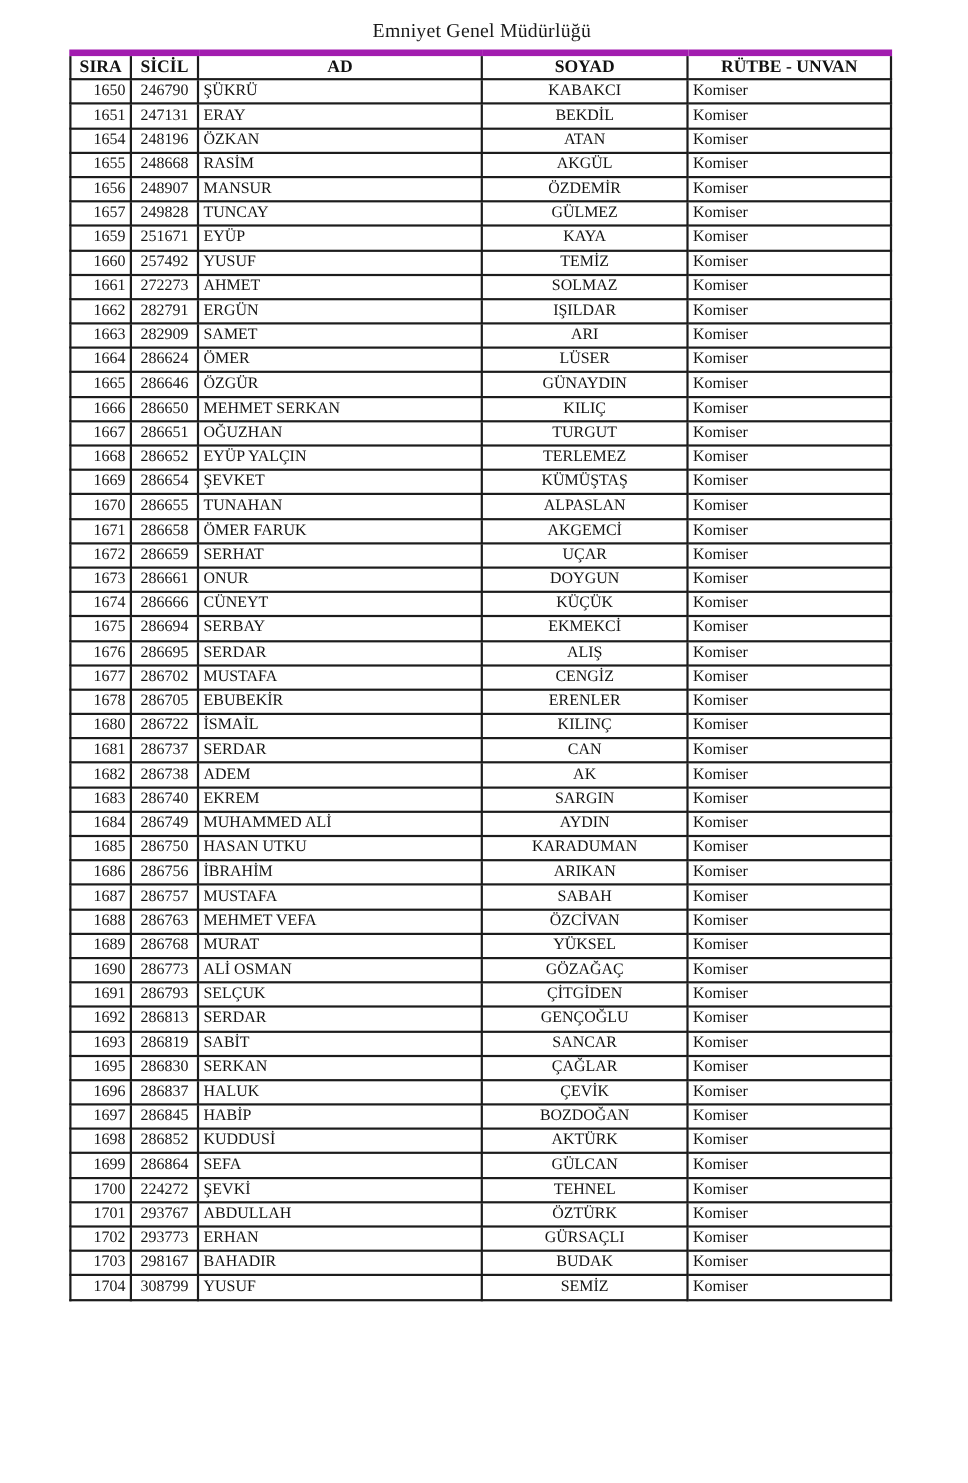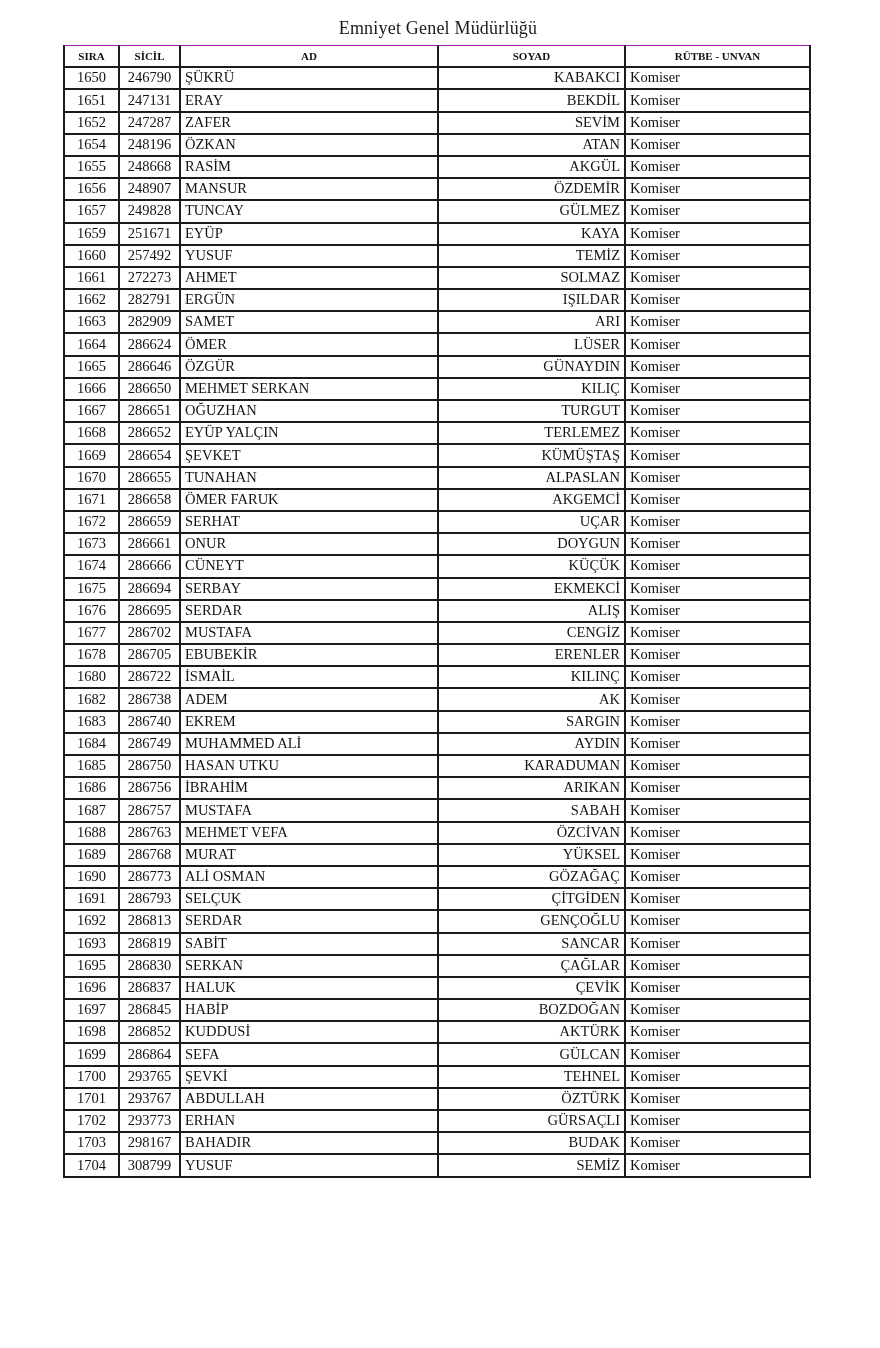--- a/index.html
+++ b/index.html
@@ -39,28 +39,28 @@
     border: 2px solid #1c1c1c;
     height: 20.2px;
     padding: 0 4px;
     font-size: 14.5px;
     line-height: 1.1;
     white-space: nowrap;
     overflow: hidden;
     color: #121212;
   }
   table.roster th {
-    font-size: 11px;
+    font-size: 16px;
     font-weight: bold;
-    border-top: 1px solid #a21caf;
-  }
-  td.c0 { text-align: center; }
+    border-top: 6px solid #a21caf;
+  }
+  td.c0 { text-align: right; }
   td.c1 { text-align: center; }
   td.c2 { text-align: left; padding-left: 5px; }
-  td.c3 { text-align: right; padding-left: 5px; }
+  td.c3 { text-align: center; padding-left: 5px; }
   td.c4 { text-align: left; padding-left: 6px; }
 </style>
 </head>
 <body>
 
 <div class="page">
 
   <div class="doc-title">Emniyet Genel Müdürlüğü</div>
 
   <table class="roster">
@@ -89,27 +89,20 @@
           <td class="c4">Komiser</td>
         </tr>
         <tr>
           <td class="c0">1651</td>
           <td class="c1">247131</td>
           <td class="c2">ERAY</td>
           <td class="c3">BEKDİL</td>
           <td class="c4">Komiser</td>
         </tr>
         <tr>
-          <td class="c0">1652</td>
-          <td class="c1">247287</td>
-          <td class="c2">ZAFER</td>
-          <td class="c3">SEVİM</td>
-          <td class="c4">Komiser</td>
-        </tr>
-        <tr>
           <td class="c0">1654</td>
           <td class="c1">248196</td>
           <td class="c2">ÖZKAN</td>
           <td class="c3">ATAN</td>
           <td class="c4">Komiser</td>
         </tr>
         <tr>
           <td class="c0">1655</td>
           <td class="c1">248668</td>
           <td class="c2">RASİM</td>
@@ -271,20 +264,27 @@
           <td class="c4">Komiser</td>
         </tr>
         <tr>
           <td class="c0">1680</td>
           <td class="c1">286722</td>
           <td class="c2">İSMAİL</td>
           <td class="c3">KILINÇ</td>
           <td class="c4">Komiser</td>
         </tr>
         <tr>
+          <td class="c0">1681</td>
+          <td class="c1">286737</td>
+          <td class="c2">SERDAR</td>
+          <td class="c3">CAN</td>
+          <td class="c4">Komiser</td>
+        </tr>
+        <tr>
           <td class="c0">1682</td>
           <td class="c1">286738</td>
           <td class="c2">ADEM</td>
           <td class="c3">AK</td>
           <td class="c4">Komiser</td>
         </tr>
         <tr>
           <td class="c0">1683</td>
           <td class="c1">286740</td>
           <td class="c2">EKREM</td>
@@ -391,21 +391,21 @@
         </tr>
         <tr>
           <td class="c0">1699</td>
           <td class="c1">286864</td>
           <td class="c2">SEFA</td>
           <td class="c3">GÜLCAN</td>
           <td class="c4">Komiser</td>
         </tr>
         <tr>
           <td class="c0">1700</td>
-          <td class="c1">293765</td>
+          <td class="c1">224272</td>
           <td class="c2">ŞEVKİ</td>
           <td class="c3">TEHNEL</td>
           <td class="c4">Komiser</td>
         </tr>
         <tr>
           <td class="c0">1701</td>
           <td class="c1">293767</td>
           <td class="c2">ABDULLAH</td>
           <td class="c3">ÖZTÜRK</td>
           <td class="c4">Komiser</td>

